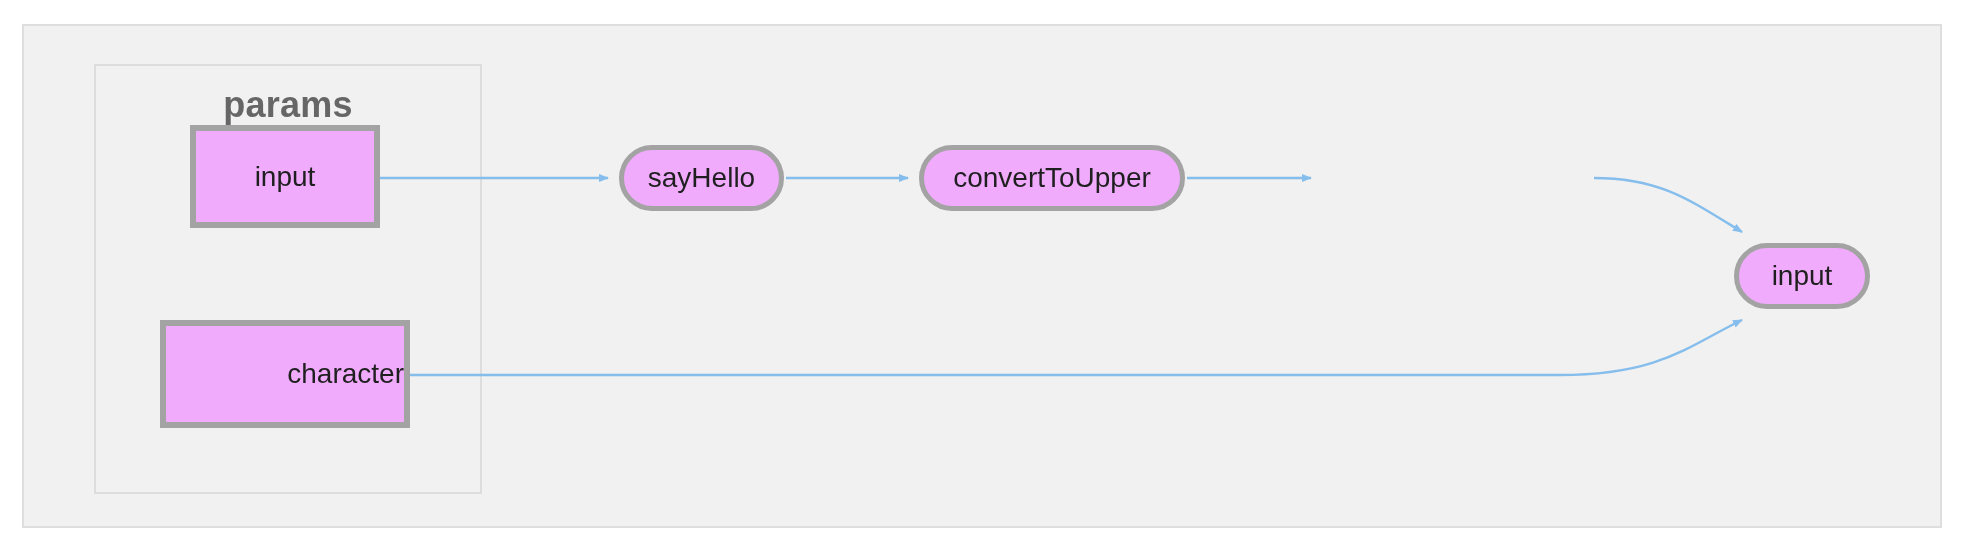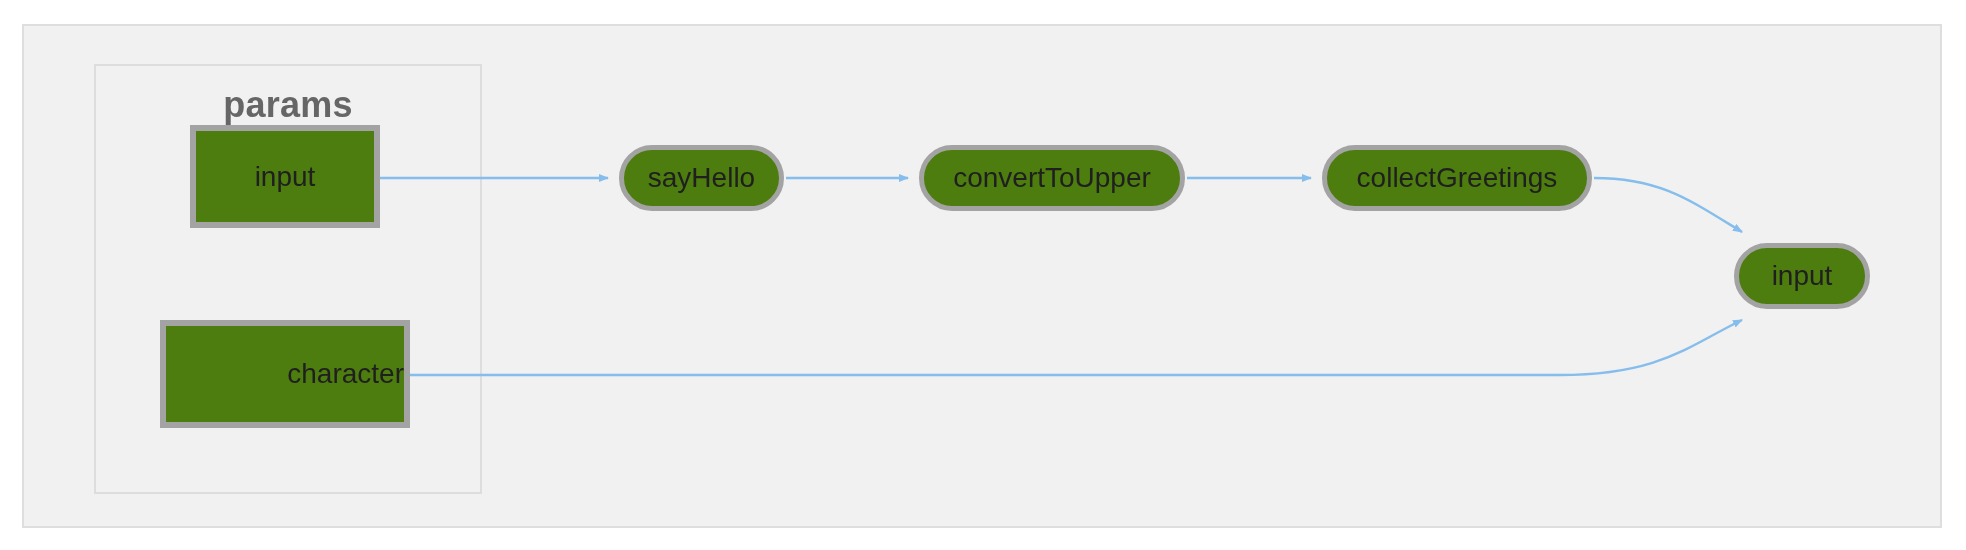--- a/index.html
+++ b/index.html
@@ -51,21 +51,21 @@
     font-weight: bold;
     color: #666666;
     letter-spacing: 0.2px;
   }
   
   .node {
     position: absolute;
     display: flex;
     align-items: center;
     justify-content: center;
-    background: #4d7c0f;
+    background: #f0abfc;
     border: 3px solid #a3a3a3;
     box-sizing: border-box;
     color: #1f1f1f;
     font-size: 28px;
     line-height: 1;
     white-space: nowrap;
   }
   .node.rect {
     border-width: 6px;
   }
@@ -141,21 +141,18 @@
   </div>
 
   <div class="node stadium" id="node-sayhello">
     <span>sayHello</span>
   </div>
 
   <div class="node stadium" id="node-converttoupper">
     <span>convertToUpper</span>
   </div>
 
-  <div class="node stadium" id="node-collectgreetings">
-    <span>collectGreetings</span>
-  </div>
 
   <div class="node stadium" id="node-cowpy">
     <span>input</span>
   </div>
 
 </div>
 
 </body></html>

